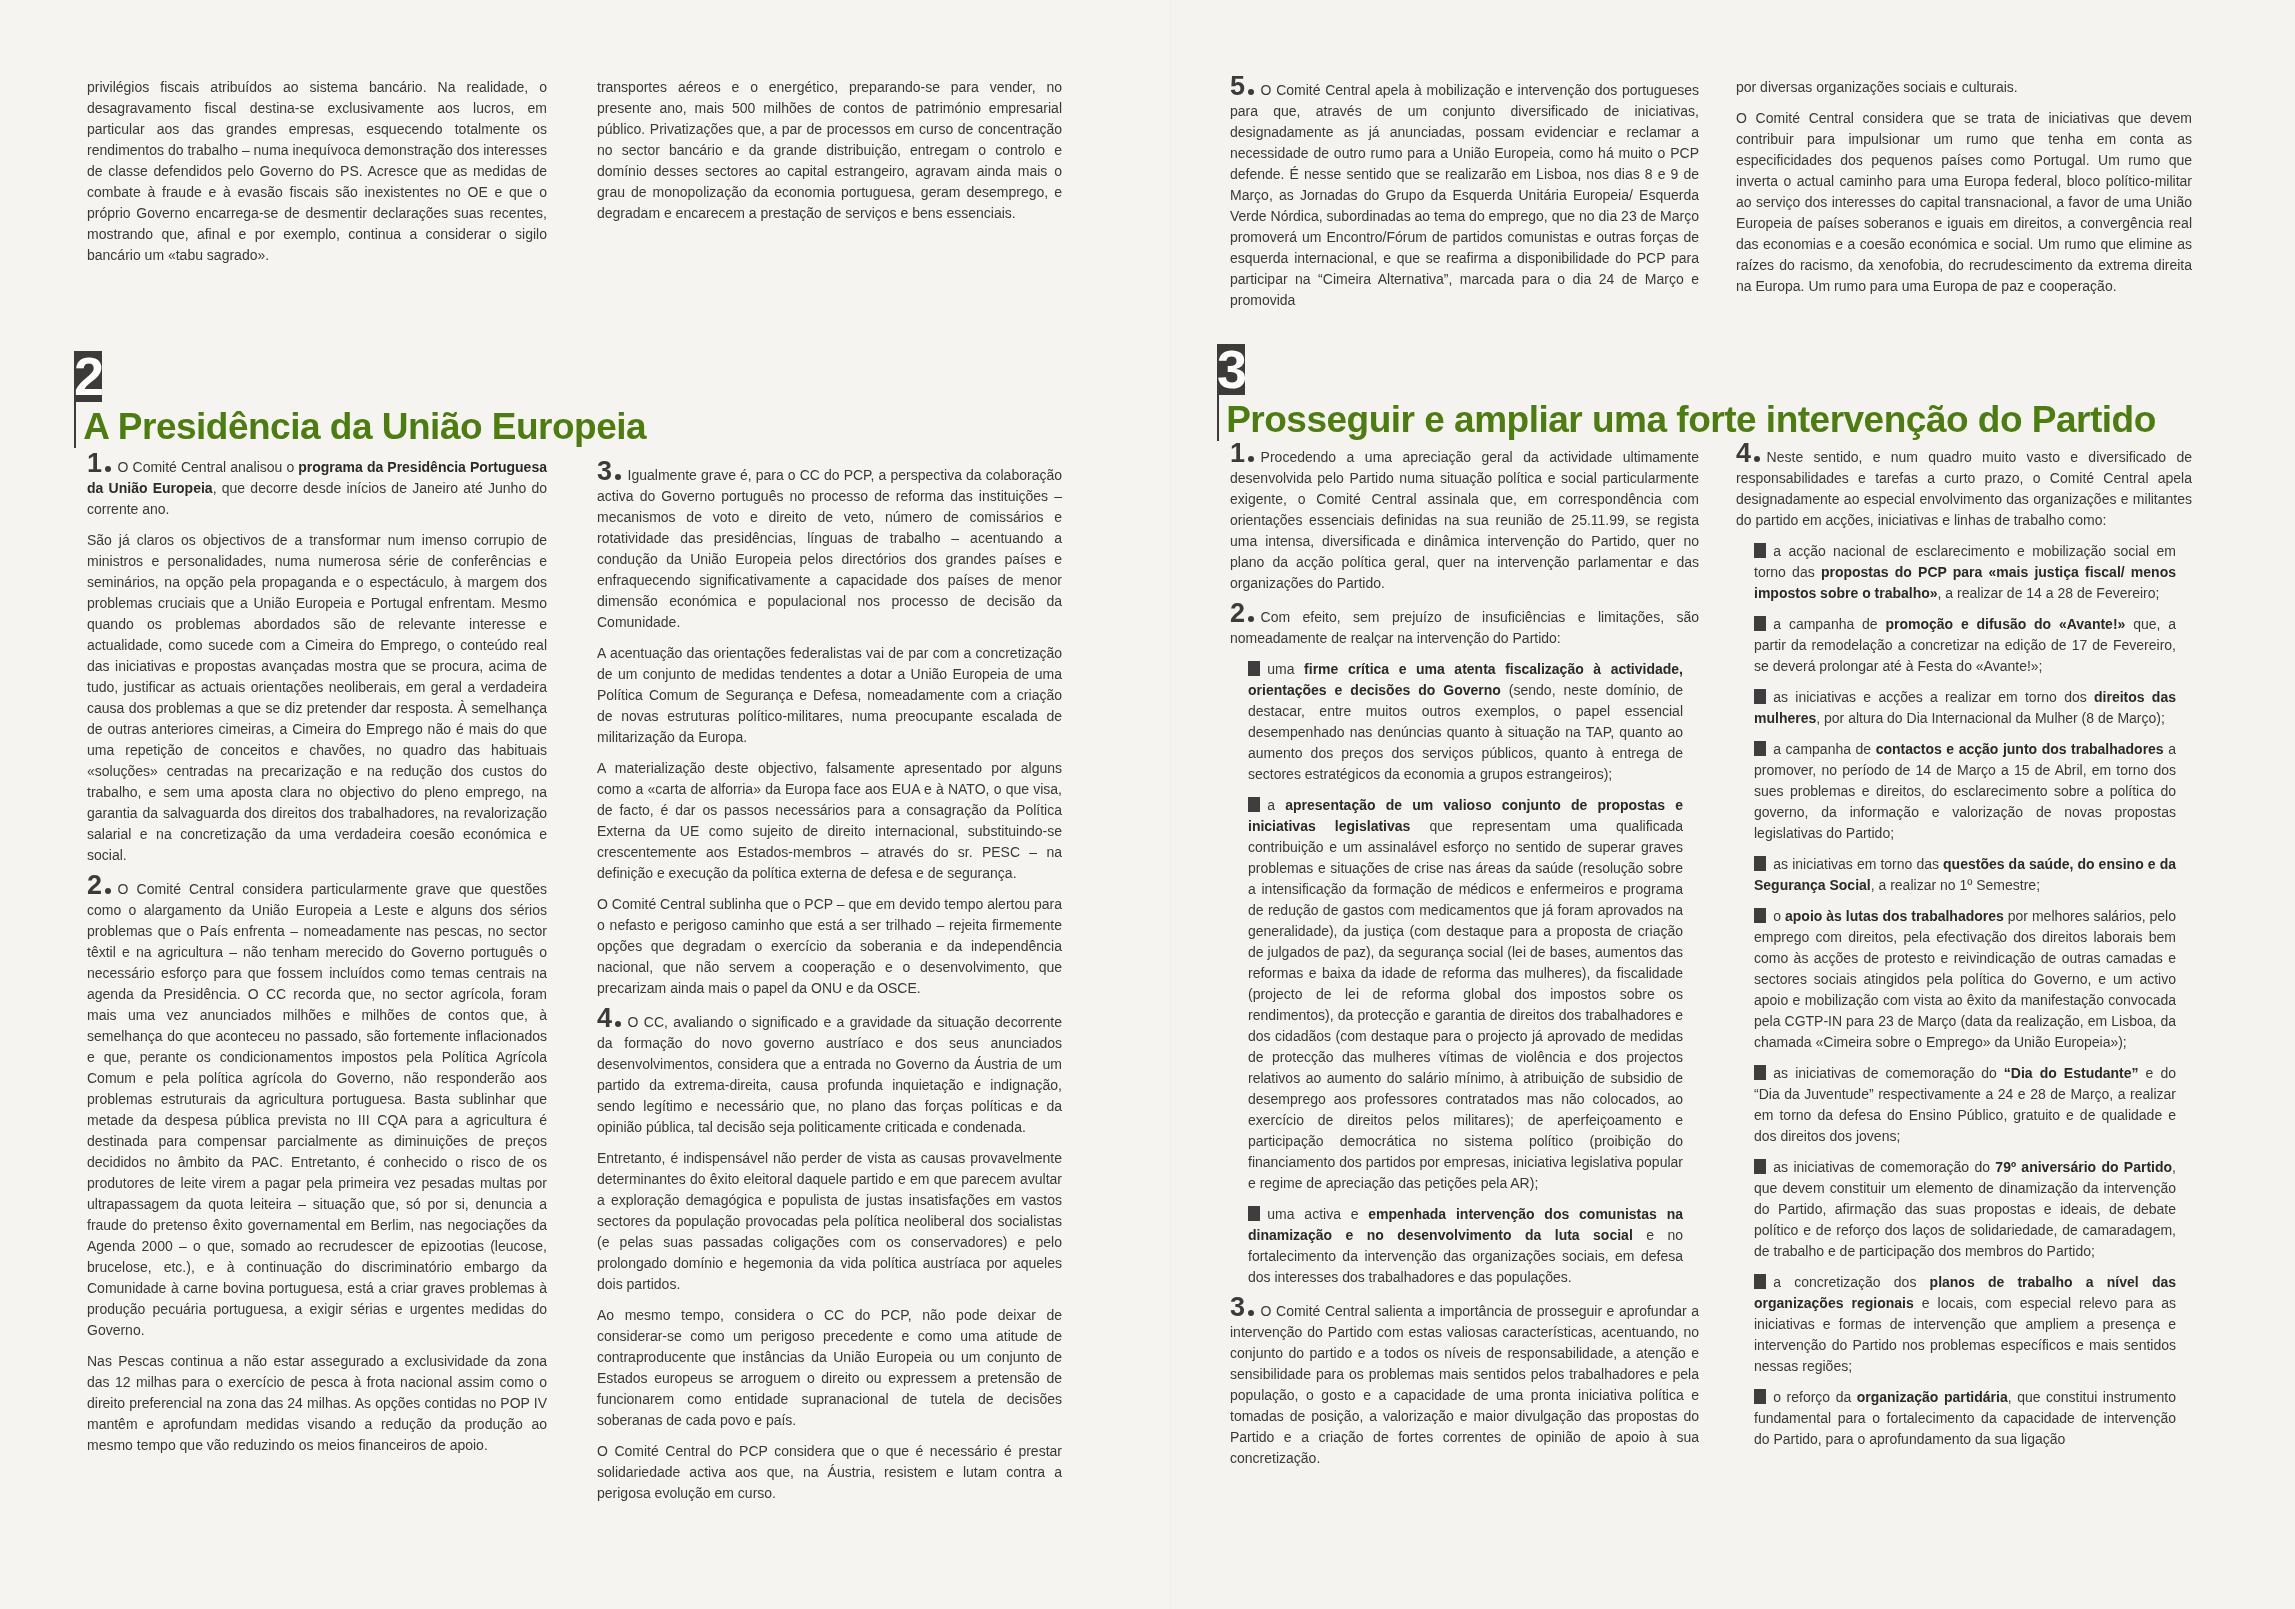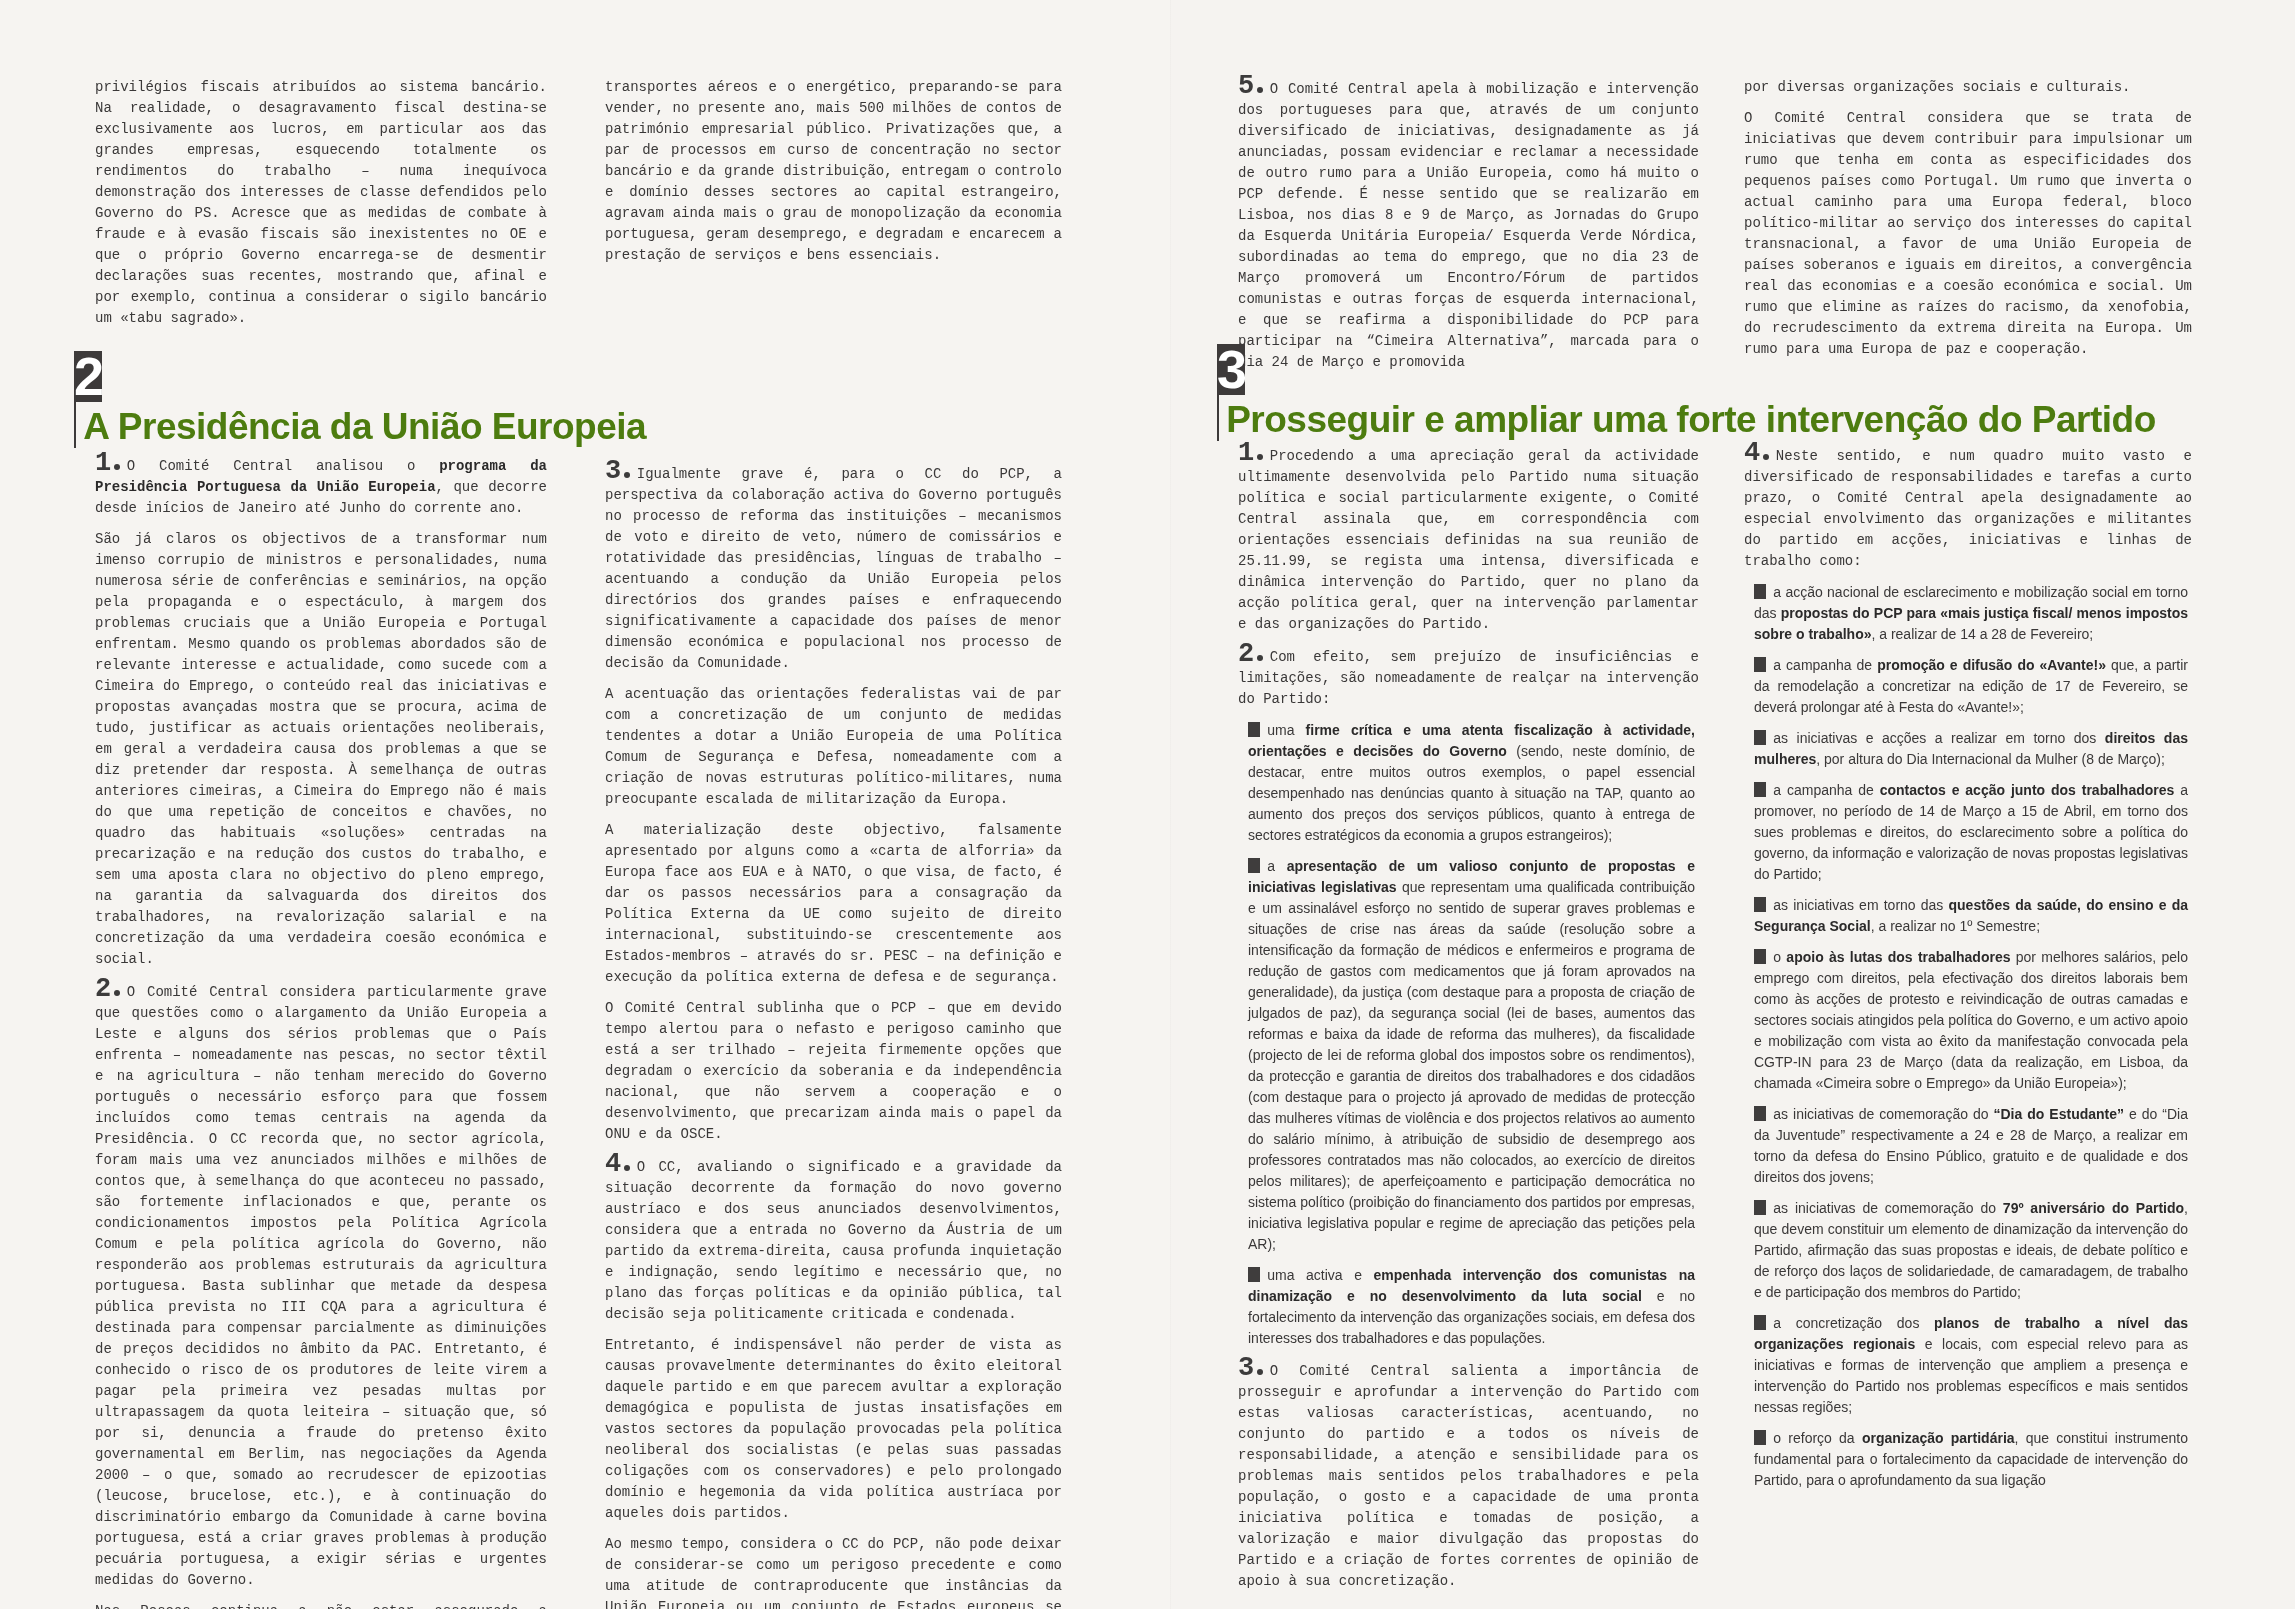--- a/index.html
+++ b/index.html
@@ -9,39 +9,39 @@
     font-family: "Liberation Sans", sans-serif;
     color: #3a3838;
     position: relative;
   }
   .page { position: absolute; top: 0; height: 1610px; background: #f6f4f1; }
   .page.left { left: 0; width: 1171px; }
   .page.right { left: 1171px; width: 1171px; background: #f5f3f0; }
   .fold { position: absolute; left: 1170px; top: 0; width: 1.8px; height: 1610px; background: linear-gradient(90deg,#e6e3df,#fbfaf8,#e6e3df); }
 
   .col { position: absolute; font-size: 14px; line-height: 21px; text-align: justify; hyphens: manual; }
-  .col p { margin: 0 0 10px 16px; font-family: Liberation Mono, monospace; }
+  .col p { margin: 0 0 10px 8px; }
   .col b { font-weight: 700; color: #2b2a2a; }
 
   .num { font-weight: 700; font-size: 27px; line-height: 18.4px; color: #3c3b3b; letter-spacing: -0.9px; margin-right: 3.7px; }
   .dot { display: inline-block; width: 6.4px; height: 6.4px; border-radius: 50%; background: #3c3b3b; margin-right: 6.4px; vertical-align: 0px; }
 
   .section-head { position: absolute; }
   .numbox {
     position: absolute; left: 0; top: 0; width: 27.5px; height: 51px; background: #3d3a3a;
     color: #fff; font-weight: 700; font-size: 54px; line-height: 51px; text-align: center; overflow: hidden;
   }
   .vbar { position: absolute; left: 0; top: 51px; width: 1.8px; height: 46px; background: #3d3a3a; }
   .section-title {
     position: absolute; left: 9.2px; top: 54px; white-space: nowrap;
     color: #4d7c0f; font-weight: 700; font-size: 37px; line-height: 43px; letter-spacing: -0.5px;
   }
 
   .bullets { list-style: none; margin: 0 0 0 0; padding: 0 0 0 26px; }
-  .bullets li { margin: 0 4px 10px 0; }
+  .bullets li { margin: 0 16px 10px 0; }
   .sq { display: inline-block; width: 12px; height: 14.7px; background: #3f3d3d; margin-right: 7.3px; vertical-align: -1.8px; }
 </style>
 </head>
 <body>
 
 <div class="page left">
 
   <div class="col" style="left:79px; top:77px; width:468px;">
     <p>privilégios fiscais atribuídos ao sistema bancário. Na realidade, o desagravamento fiscal destina-se exclusivamente aos lucros, em particular aos das grandes empresas, esquecendo totalmente os rendimentos do trabalho – numa inequívoca demonstração dos interesses de classe defendidos pelo Governo do PS. Acresce que as medidas de combate à fraude e à evasão fiscais são inexistentes no OE e que o próprio Governo encarrega-se de desmentir declarações suas recentes, mostrando que, afinal e por exemplo, continua a considerar o sigilo bancário um «tabu sagrado».</p>
   </div>

